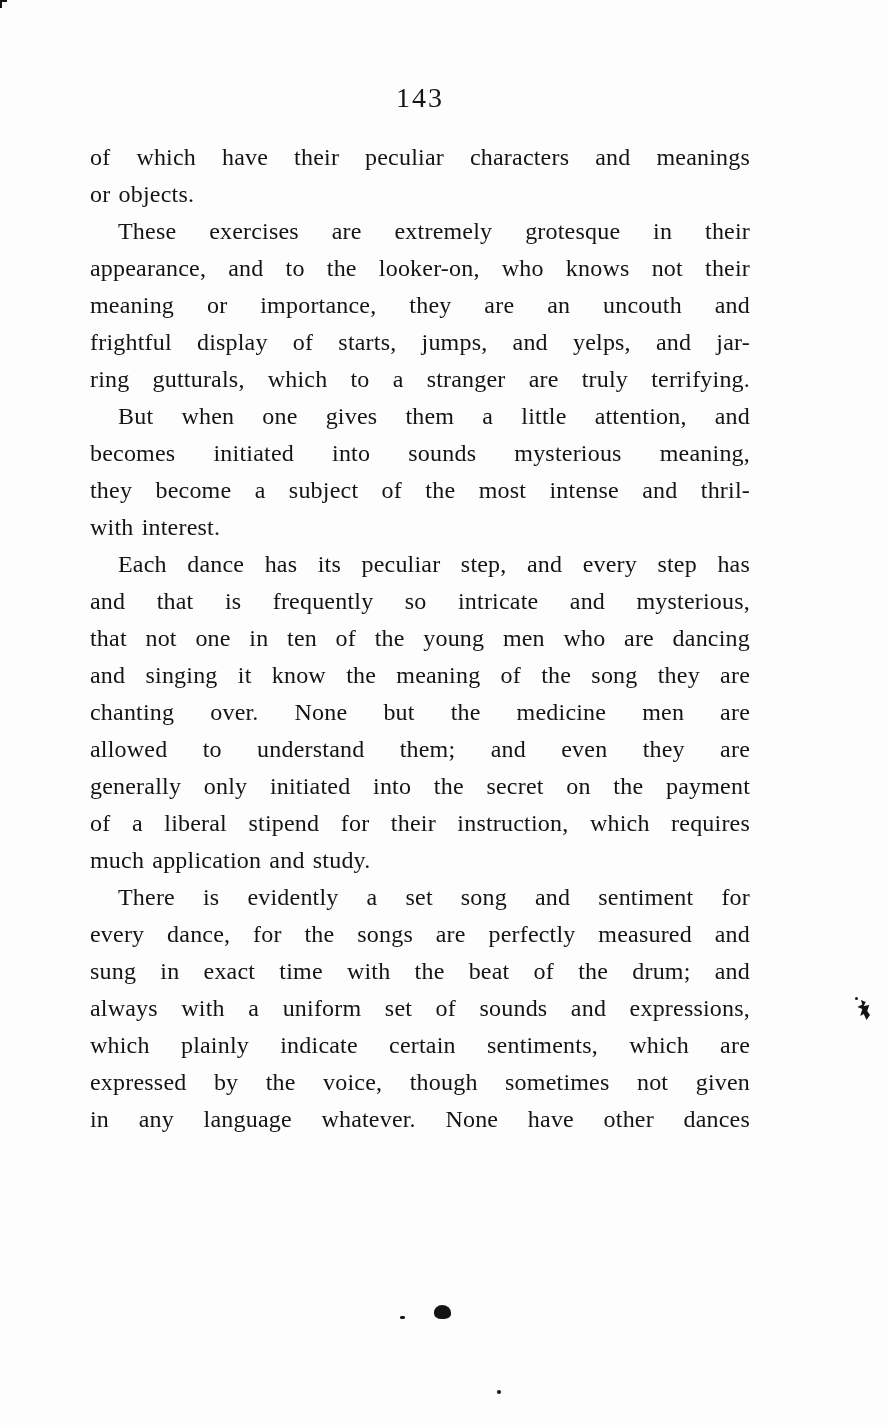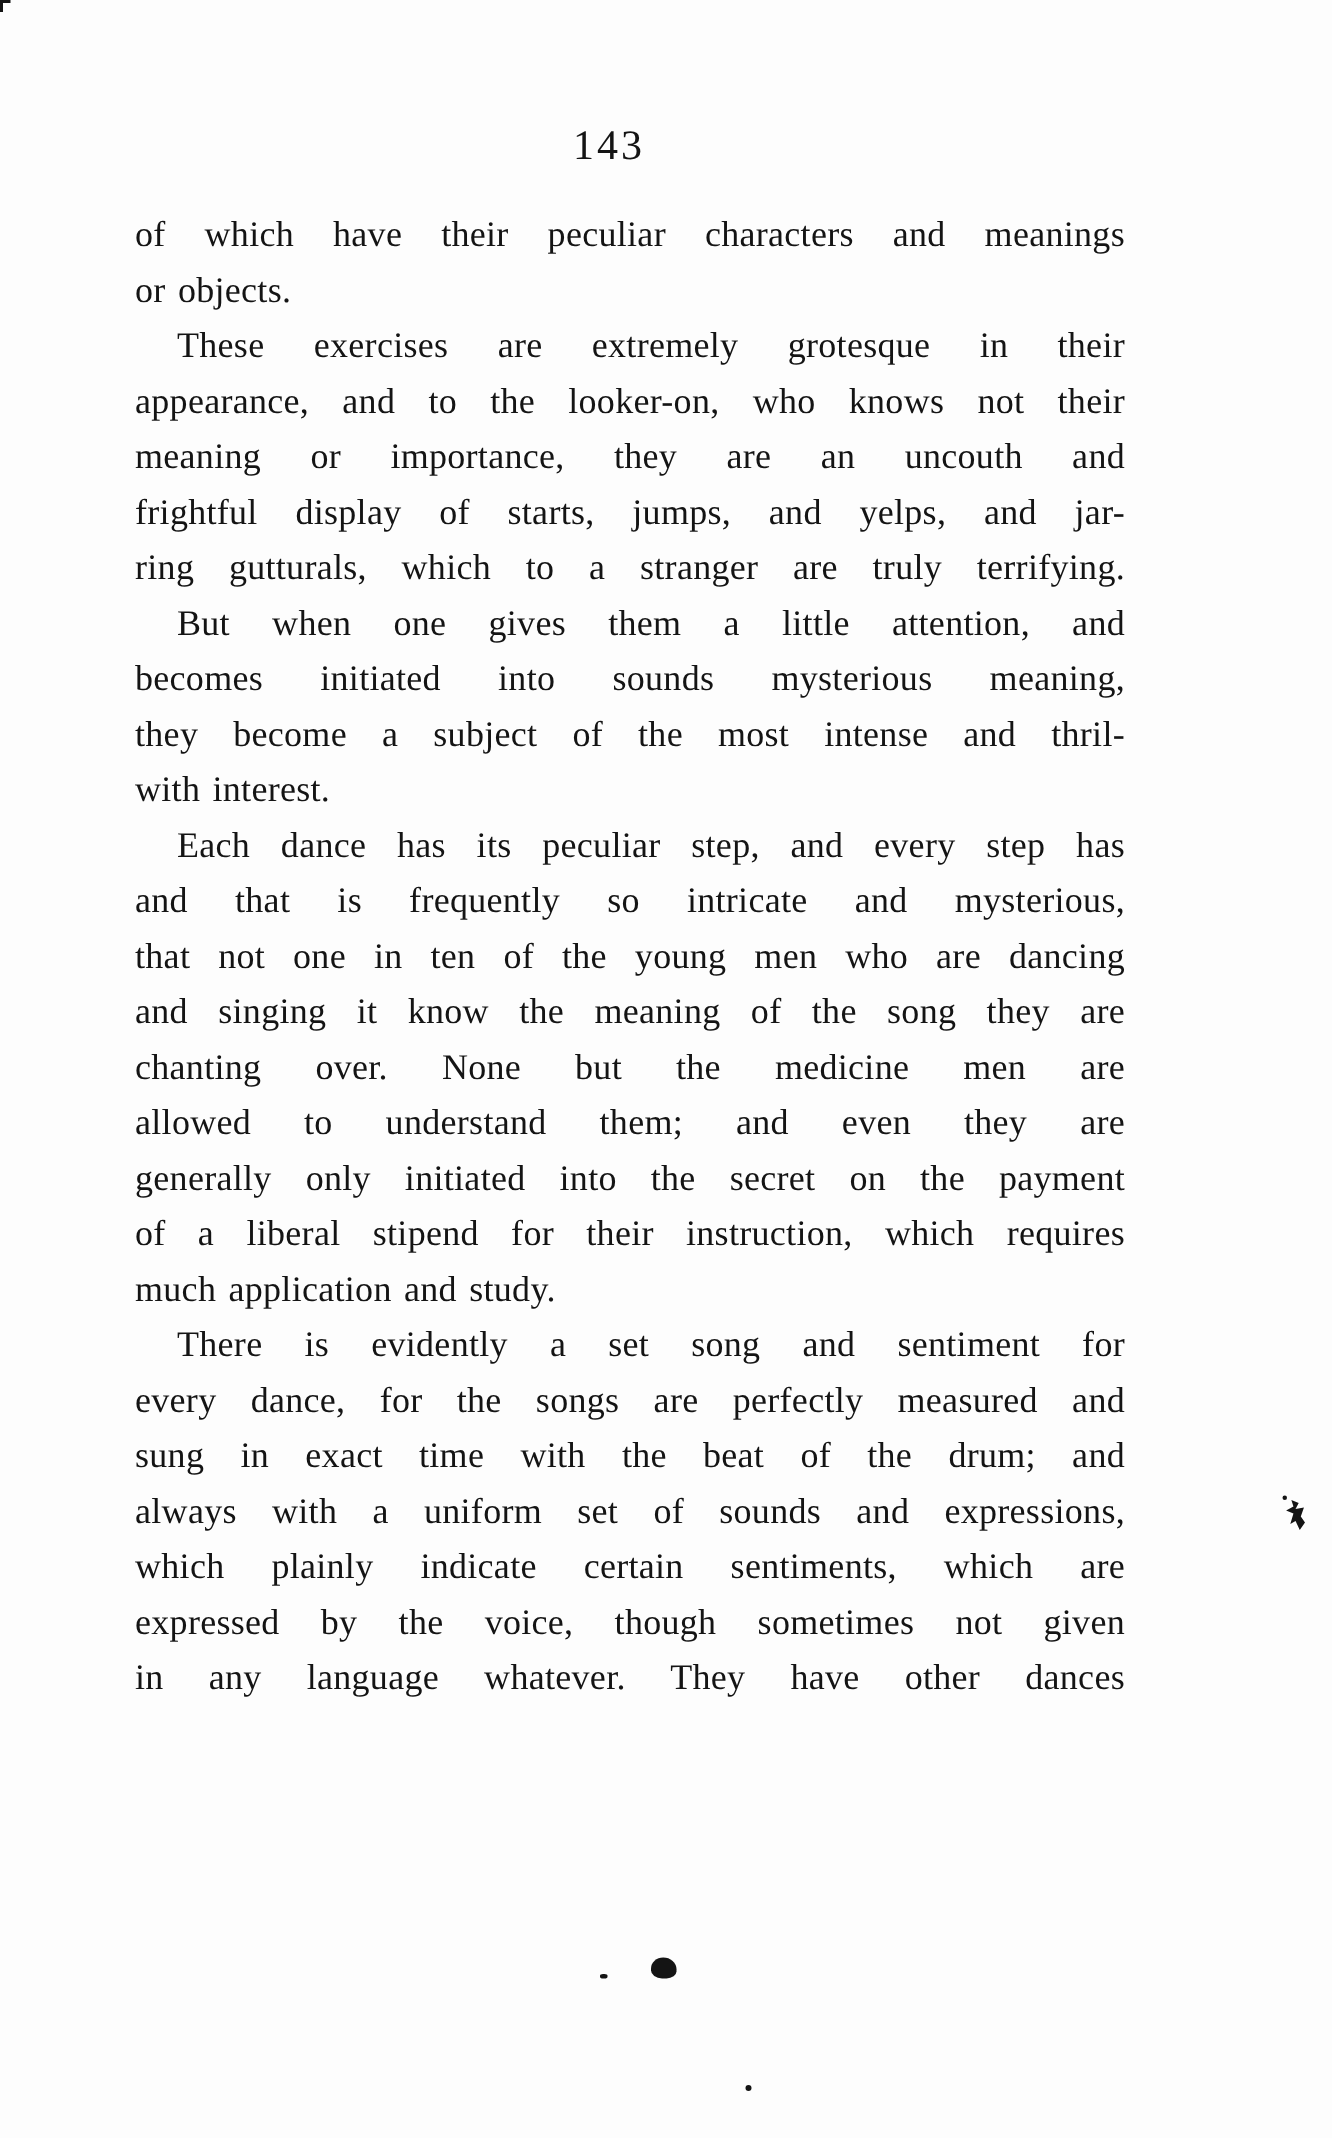--- a/index.html
+++ b/index.html
@@ -15,21 +15,21 @@
     font-family: "Liberation Serif", "DejaVu Serif", serif;
     overflow: hidden;
   }
   .page {
     position: absolute;
     inset: 0;
   }
   .page-number {
     position: absolute;
     top: 82px;
-    left: 76px;
+    left: 90px;
     width: 660px;
     text-align: center;
     font-size: 28px;
     letter-spacing: 2px;
     font-weight: 500;
   }
   .text-block {
     position: absolute;
     top: 139px;
     left: 90px;
@@ -140,21 +140,21 @@
       <div class="line">allowed to understand them; and even they are</div>
       <div class="line">generally only initiated into the secret on the payment</div>
       <div class="line">of a liberal stipend for their instruction, which requires</div>
       <div class="line endline">much application and study.</div>
       <div class="line indent">There is evidently a set song and sentiment for</div>
       <div class="line">every dance, for the songs are perfectly measured and</div>
       <div class="line">sung in exact time with the beat of the drum; and</div>
       <div class="line">always with a uniform set of sounds and expressions,</div>
       <div class="line">which plainly indicate certain sentiments, which are</div>
       <div class="line">expressed by the voice, though sometimes not given</div>
-      <div class="line">in any language whatever. They have other dances</div>
+      <div class="line">in any language whatever. None have other dances</div>
     </div>
 
   <span class="ink ink-blot-bottom" style="background: rgb(20, 20, 20);"></span>
   <span class="ink ink-speck-1" style="background: rgb(20, 20, 20);"></span>
   <span class="ink-corner"></span>
   <span class="ink ink-blotch-right" style="background: rgb(20, 20, 20);"></span>
   <span class="ink ink-speck-2" style="background: rgb(20, 20, 20);"></span>
   <span class="ink ink-dot-bottom" style="background: rgb(20, 20, 20);"></span>
 
 </div>

